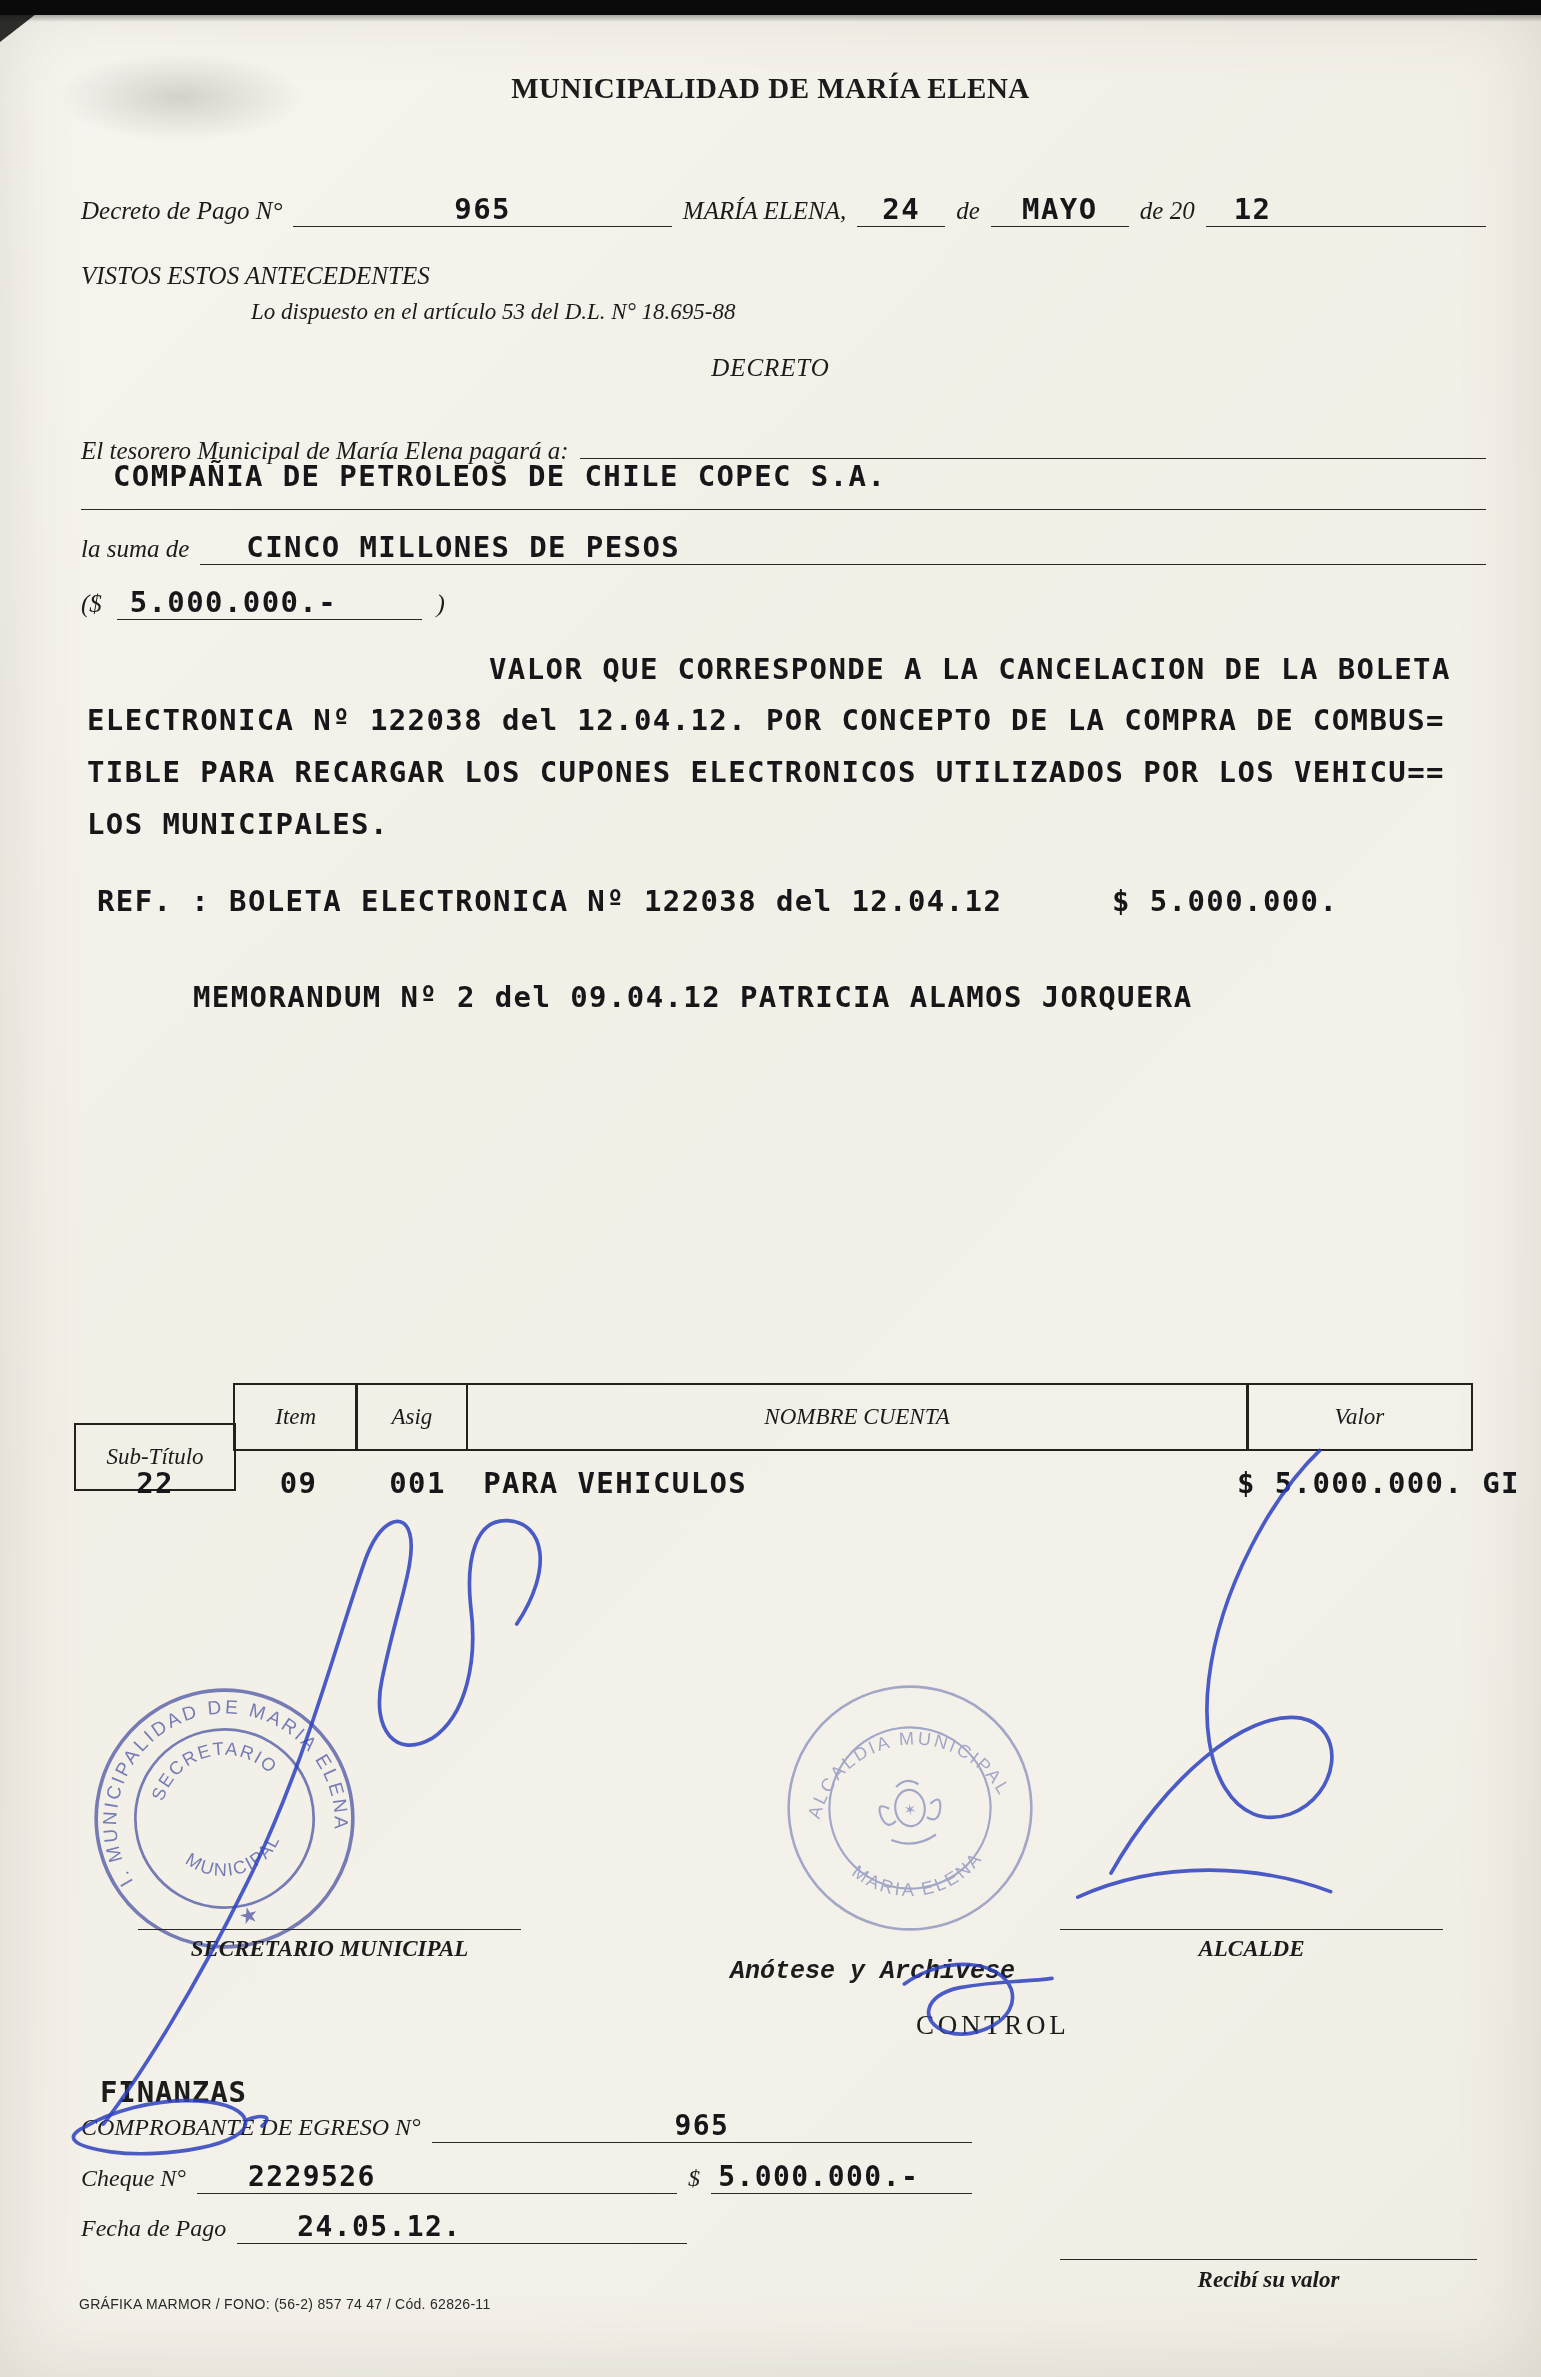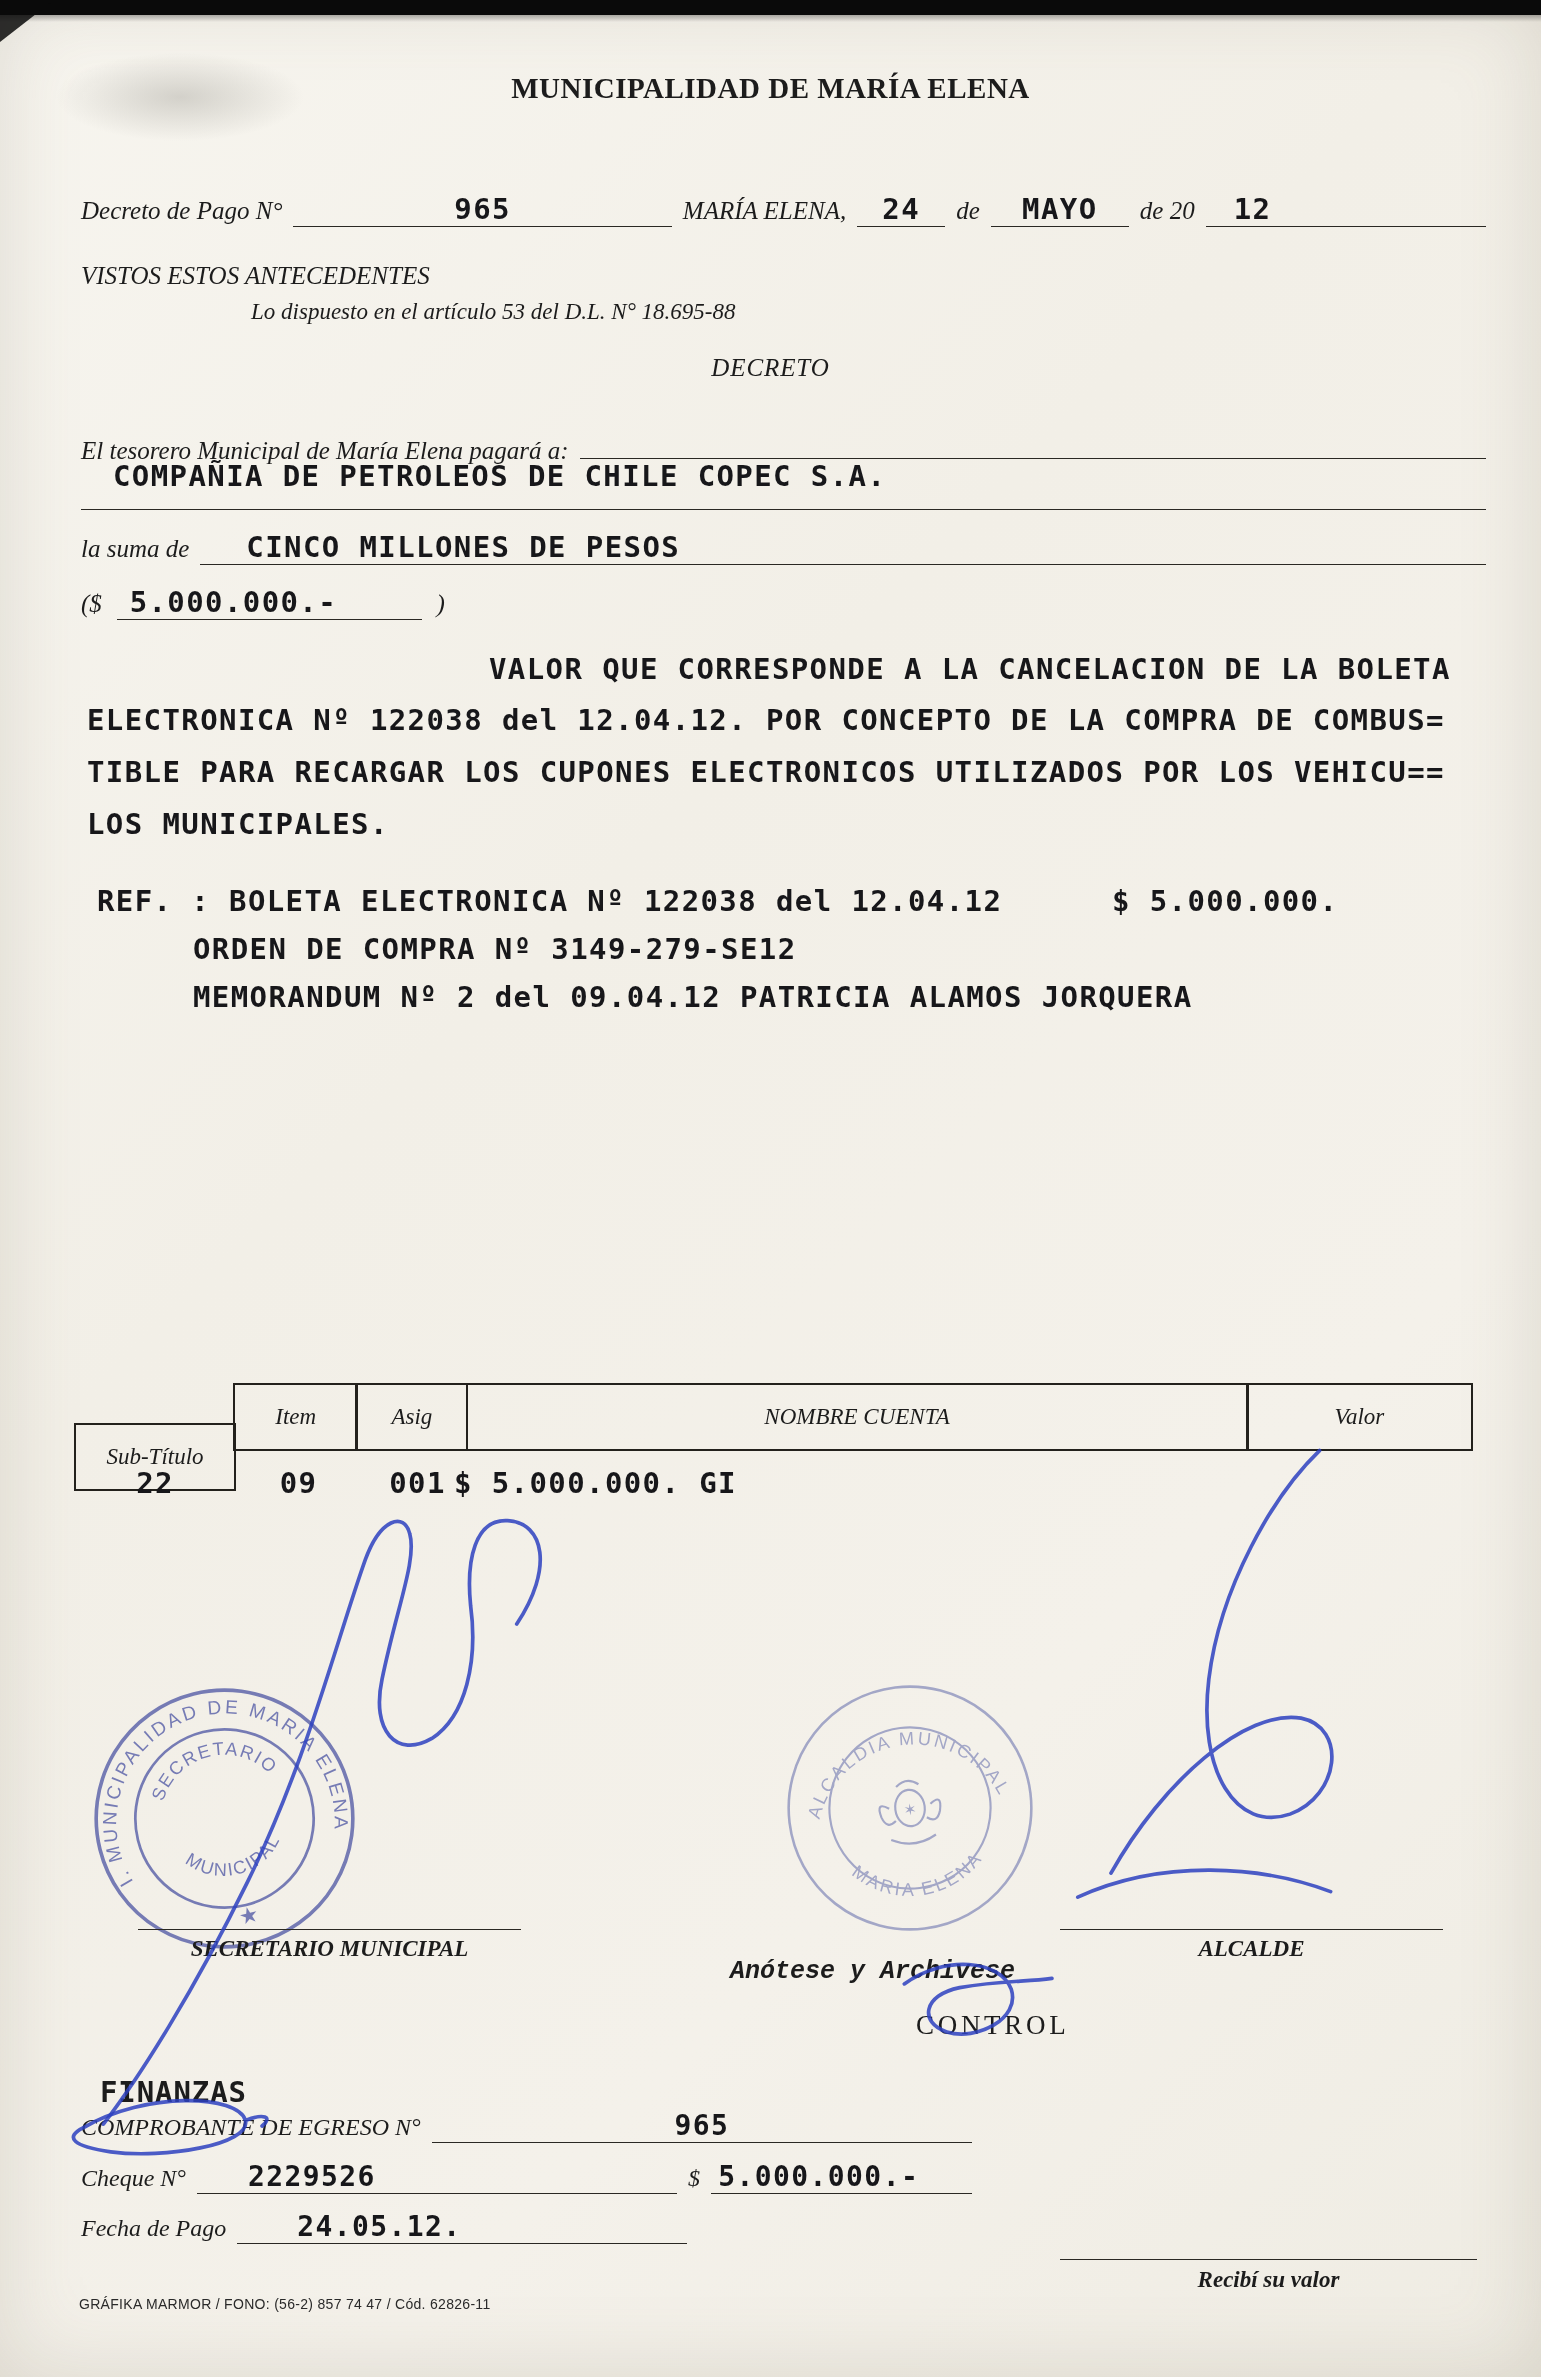--- a/index.html
+++ b/index.html
@@ -128,41 +128,43 @@
     <span class="lbl">)</span>
   </div>
 
   <div class="typed-line" style="left:489px; top:652px;">VALOR QUE CORRESPONDE A LA CANCELACION DE LA BOLETA</div>
   <div class="typed-line" style="left:87px; top:703px;">ELECTRONICA Nº 122038 del 12.04.12. POR CONCEPTO DE LA COMPRA DE COMBUS=</div>
   <div class="typed-line" style="left:87px; top:755px;">TIBLE PARA RECARGAR LOS CUPONES ELECTRONICOS UTILIZADOS POR LOS VEHICU==</div>
   <div class="typed-line" style="left:87px; top:807px;">LOS MUNICIPALES.</div>
 
   <div class="typed-line" style="left:97px; top:884px;">REF. : BOLETA ELECTRONICA Nº 122038 del 12.04.12</div>
   <div class="typed-line" style="left:1112px; top:884px;">$ 5.000.000.</div>
-  <div class="typed-line" style="left:193px; top:932px;">ORDEN DE COMPRA Nº 3149-279-SE12</div>
   <div class="typed-line" style="left:193px; top:980px;">MEMORANDUM Nº 2 del 09.04.12 PATRICIA ALAMOS JORQUERA</div>
 
 
   <div class="tbl">
     <div class="cell c1">Sub-Título</div>
     <div class="cell c2">Item</div>
     <div class="cell c3">Asig</div>
     <div class="cell c4">NOMBRE CUENTA</div>
     <div class="cell c5">Valor</div>
   </div>
 
   <div class="trow">
     <div class="tcell t1">
         <span class="typed">22</span>
       </div>
     <div class="tcell t2">
         <span class="typed">09</span>
       </div>
     <div class="tcell t3">
         <span class="typed">001</span>
+      </div>
+    <div class="tcell t4">
+        <span class="typed">PARA VEHICULOS</span>
       </div>
     <div class="tcell t5">
         <span class="typed">$ 5.000.000. GI</span>
       </div>
   </div>
 
   <svg class="stamp stamp-left" viewBox="0 0 300 300">
     <circle cx="150" cy="150" r="141" fill="none" stroke="currentColor" stroke-width="4"></circle>
     <circle cx="150" cy="150" r="98" fill="none" stroke="currentColor" stroke-width="3"></circle>
     <path id="sl-ring" d="M 38 198 A 120 120 0 1 1 262 198" fill="none"></path>

